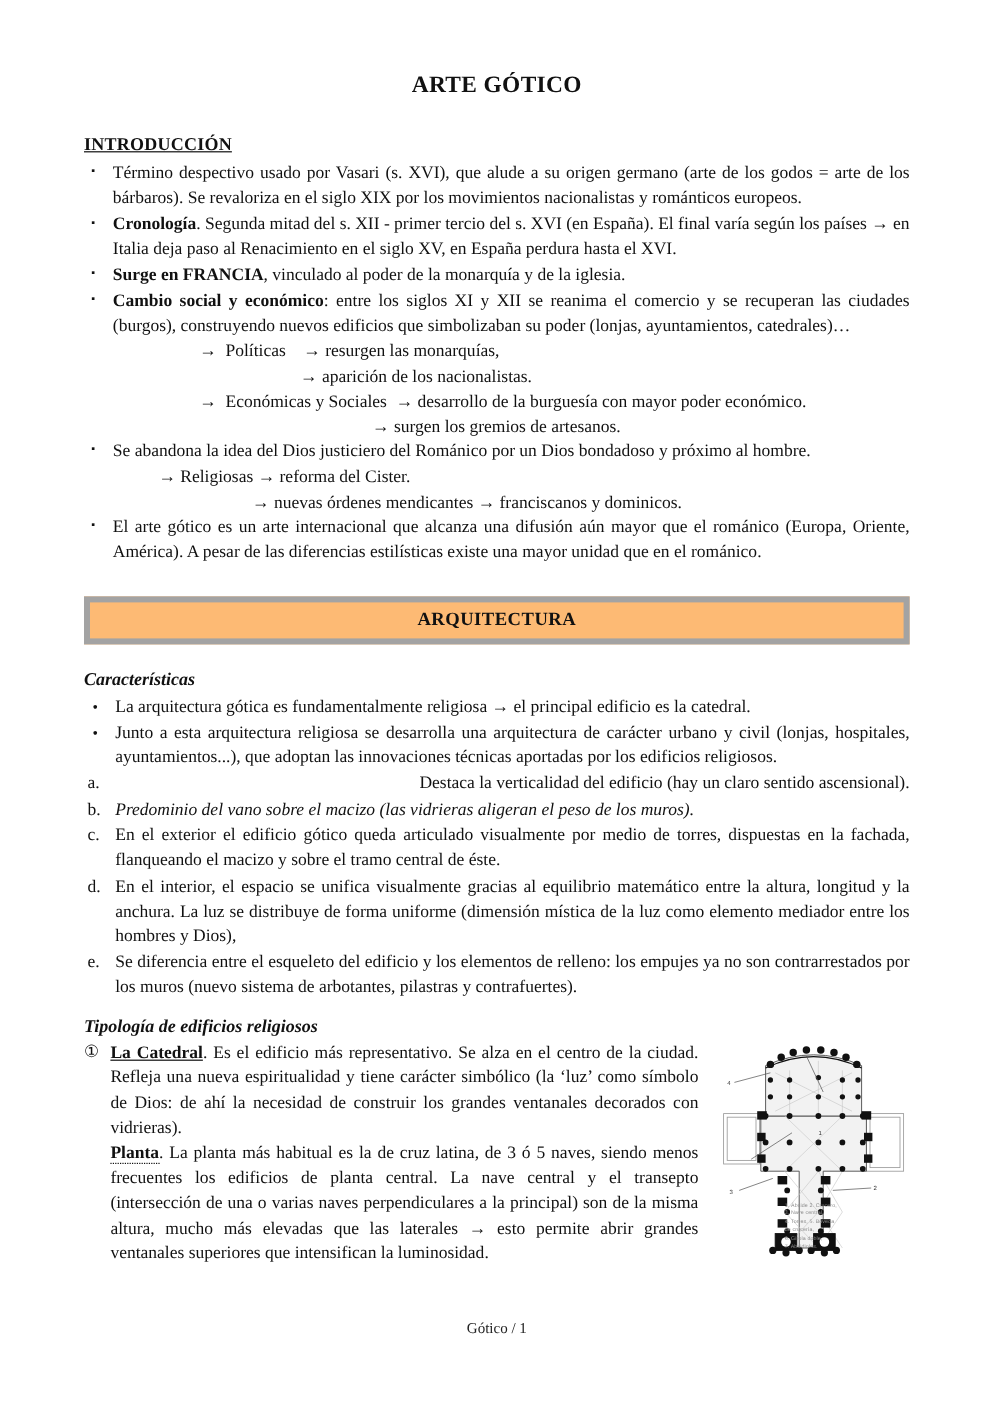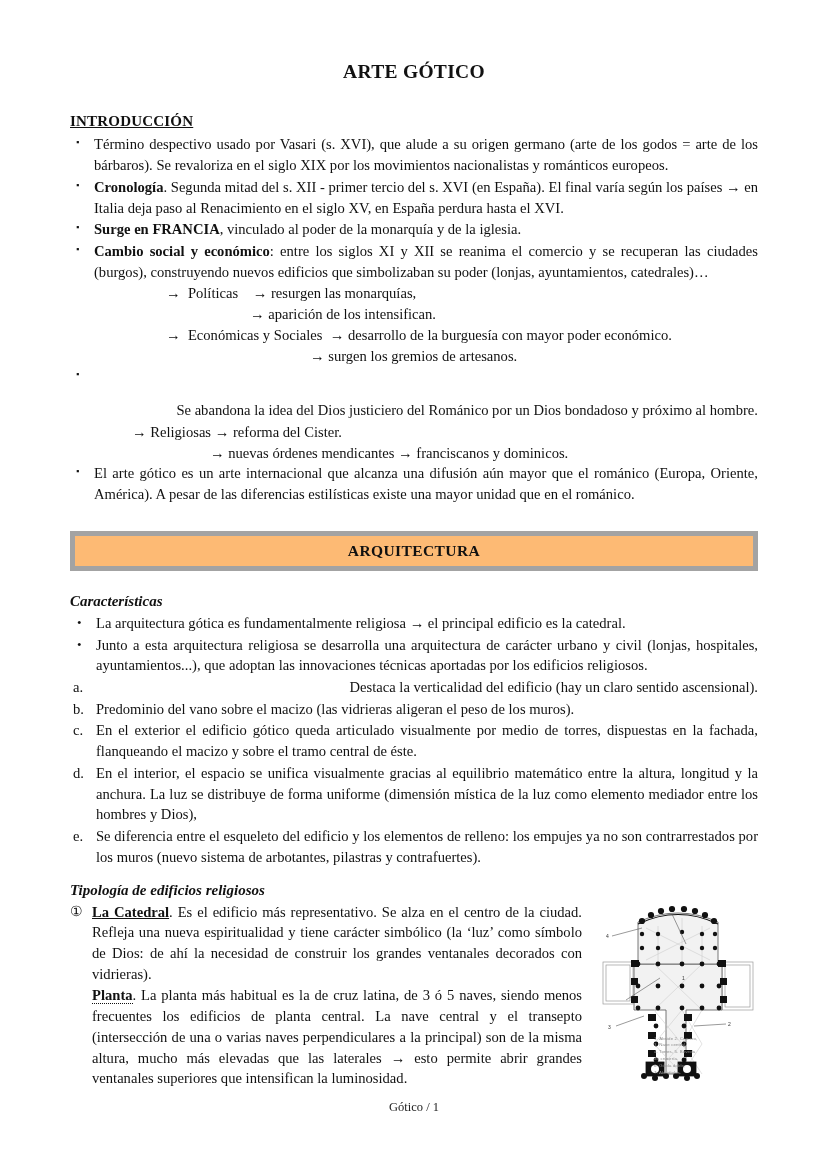--- a/index.html
+++ b/index.html
@@ -227,28 +227,28 @@
         <span class="bullet-body"><span class="b">Surge en FRANCIA</span><span>, vinculado al poder de la monarquía y de la iglesia.</span></span>
       </li>
 
       <li class="bullet-row sq">
         <span class="bullet-mark">▪</span>
         <span class="bullet-body"><span class="b">Cambio social y económico</span><span>: entre los siglos XI y XII se reanima el comercio y se recuperan las ciudades (burgos), construyendo nuevos edificios que simbolizaban su poder (lonjas, ayuntamientos, catedrales)…</span></span>
       </li>
     </ul>
 
     <div class="arrow-line" style="padding-left:96px;">→  Políticas    → resurgen las monarquías,</div>
-    <div class="arrow-line" style="padding-left:180px;">→ aparición de los intensifican.</div>
+    <div class="arrow-line" style="padding-left:180px;">→ aparición de los nacionalistas.</div>
     <div class="arrow-line" style="padding-left:96px;">→  Económicas y Sociales  → desarrollo de la burguesía con mayor poder económico.</div>
     <div class="arrow-line" style="padding-left:240px;">→ surgen los gremios de artesanos.</div>
 
     <ul class="plain">
       <li class="bullet-row sq">
         <span class="bullet-mark">▪</span>
-        <span class="bullet-body" style="text-align:right;margin-top:34px;">Se abandona la idea del Dios justiciero del Románico por un Dios bondadoso y próximo al hombre.</span>
+        <span class="bullet-body" style="text-align:left;">Se abandona la idea del Dios justiciero del Románico por un Dios bondadoso y próximo al hombre.</span>
       </li>
     </ul>
 
     <div class="arrow-line" style="padding-left:62px;">→ Religiosas → reforma del Cister.</div>
     <div class="arrow-line" style="padding-left:140px;">→ nuevas órdenes mendicantes → franciscanos y dominicos.</div>
 
     <ul class="plain">
       <li class="bullet-row sq">
         <span class="bullet-mark">▪</span>
         <span class="bullet-body">El arte gótico es un arte internacional que alcanza una difusión aún mayor que el románico (Europa, Oriente, América). A pesar de las diferencias estilísticas existe una mayor unidad que en el románico.</span>
@@ -270,21 +270,21 @@
         <span class="bullet-mark">•</span>
         <span class="bullet-body">Junto a esta arquitectura religiosa se desarrolla una arquitectura de carácter urbano y civil  (lonjas, hospitales, ayuntamientos...), que adoptan las innovaciones técnicas aportadas por los edificios religiosos.</span>
       </li>
 
       <li class="bullet-row lt">
         <span class="bullet-mark">a.</span>
         <span class="bullet-body" style="text-align:right;">Destaca la verticalidad del edificio (hay un claro sentido ascensional).</span>
       </li>
       <li class="bullet-row lt">
         <span class="bullet-mark">b.</span>
-        <span class="bullet-body" style="text-align:left;">Predominio del vano sobre el macizo (las vidrieras aligeran el peso de los muros).</span>
+        <span class="bullet-body" style="text-align:left;font-style:italic;">Predominio del vano sobre el macizo (las vidrieras aligeran el peso de los muros).</span>
       </li>
       <li class="bullet-row lt">
         <span class="bullet-mark">c.</span>
         <span class="bullet-body">En el exterior el edificio gótico queda articulado visualmente por medio de torres, dispuestas en la fachada, flanqueando el macizo y sobre el tramo central de éste.</span>
       </li>
       <li class="bullet-row lt">
         <span class="bullet-mark">d.</span>
         <span class="bullet-body">En el interior, el espacio se unifica visualmente gracias al equilibrio matemático entre la altura, longitud y la anchura. La luz se distribuye de forma uniforme (dimensión mística de la luz como elemento mediador entre los hombres y Dios),</span>
       </li>
       <li class="bullet-row lt">

